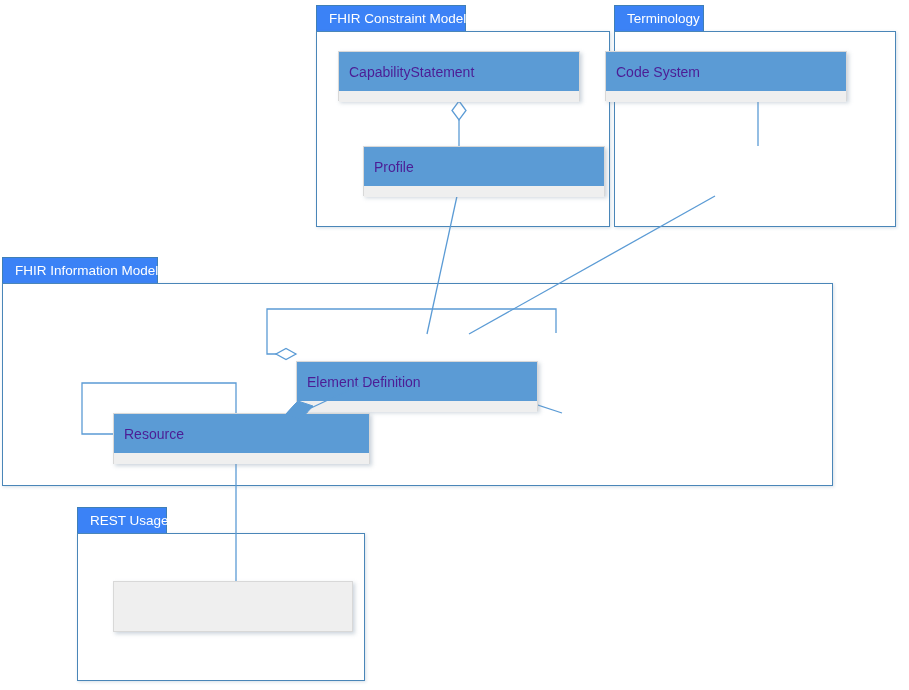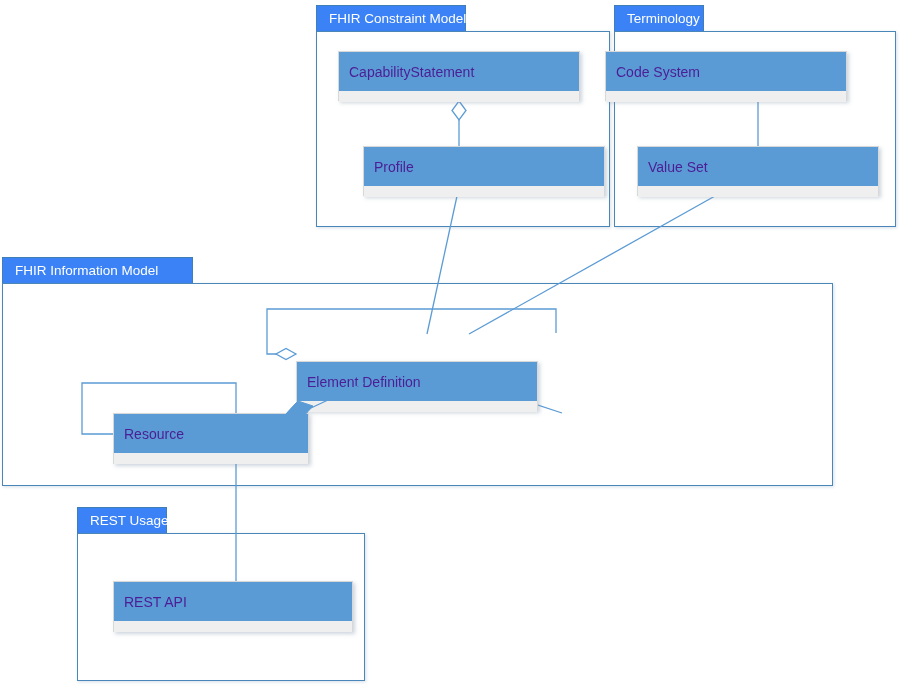--- a/index.html
+++ b/index.html
@@ -109,21 +109,21 @@
     <div class="pkg-tab" style="width:150px;">FHIR Constraint Model</div>
     <div class="pkg-body"></div>
   </div>
 
   <div class="package" style="left:614px; top:5px; width:282px; height:222px;">
     <div class="pkg-tab" style="width:90px;">Terminology</div>
     <div class="pkg-body"></div>
   </div>
 
   <div class="package" style="left:2px; top:257px; width:831px; height:229px;">
-    <div class="pkg-tab" style="width:191px;">FHIR Information Model</div>
+    <div class="pkg-tab" style="width:156px;">FHIR Information Model</div>
     <div class="pkg-body"></div>
   </div>
 
   <div class="package" style="left:77px; top:507px; width:288px; height:174px;">
     <div class="pkg-tab" style="width:90px;">REST Usage</div>
     <div class="pkg-body"></div>
   </div>
 
   <svg id="links" viewBox="0 0 909 690" xmlns="http://www.w3.org/2000/svg">
 
@@ -175,38 +175,33 @@
   <div class="uml-class" style="left:338px; top:146px; width:242px; height:50px;margin-left:25px;">
     <div class="cls-title">Profile</div>
     <div class="cls-compartment"></div>
   </div>
 
   <div class="uml-class" style="left:605px; top:51px; width:242px; height:50px;">
     <div class="cls-title">Code System</div>
     <div class="cls-compartment"></div>
   </div>
 
-  <div class="uml-class" style="left:637px; top:146px; width:242px; height:50px;">
-    <div class="cls-title">Value Set</div>
-    <div class="cls-compartment"></div>
-  </div>
 
   <div class="uml-class" style="left:296px; top:333px; width:242px; height:50px;margin-top:28px;">
     <div class="cls-title">Element Definition</div>
     <div class="cls-compartment"></div>
   </div>
 
-  <div class="uml-class" style="left:113px; top:413px; width:196px; height:51px;">
+  <div class="uml-class" style="left:113px; top:413px; width:257px; height:51px;">
     <div class="cls-title">Resource</div>
     <div class="cls-compartment"></div>
   </div>
 
 
   <div class="uml-class" style="left:113px; top:581px; width:240px; height:51px;">
-    <div class="cls-title">REST API</div>
     <div class="cls-compartment"></div>
   </div>
 
   <svg id="links-over" viewBox="0 0 909 690" xmlns="http://www.w3.org/2000/svg" style="position:absolute; left:0; top:0; width:909px; height:690px; pointer-events:none;">
 
     <g>
       <polygon points="286,414 298,401 313,406 301,419" fill="#5b9bd5" stroke="#5b9bd5" stroke-width="1"></polygon>
       <line x1="311" y1="408" x2="364" y2="383" stroke="#5b9bd5" stroke-width="1.3"></line>
     </g>
   </svg>

